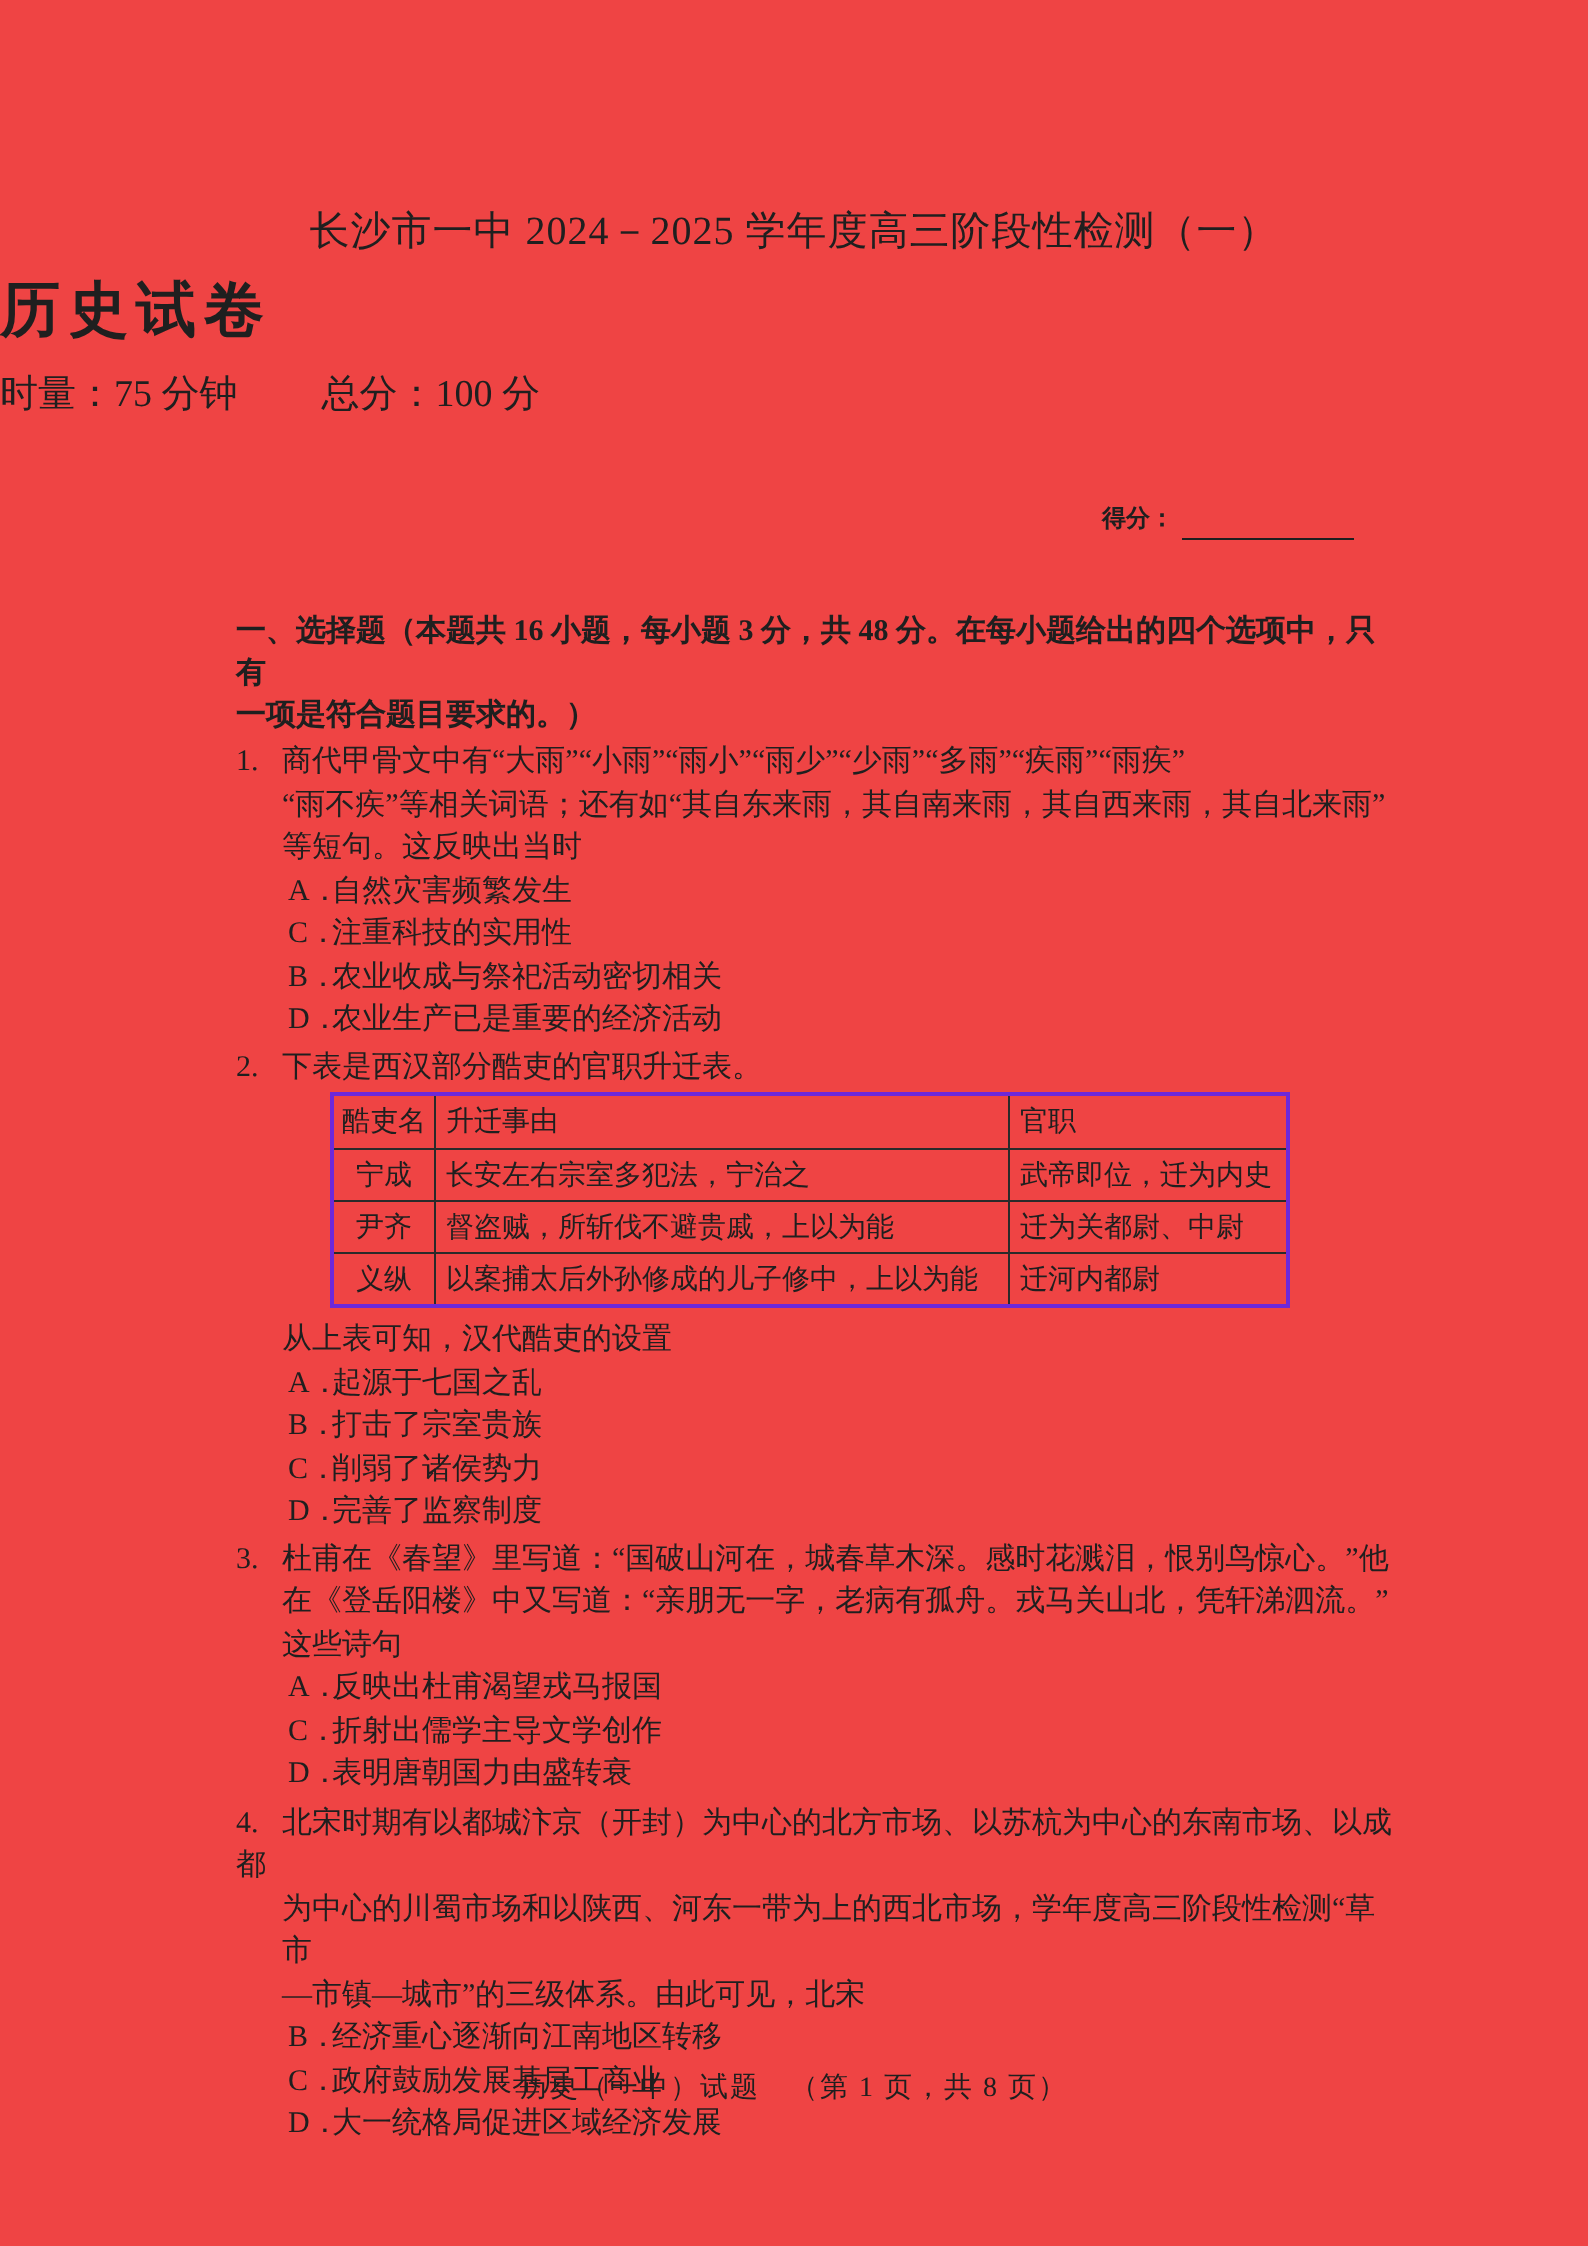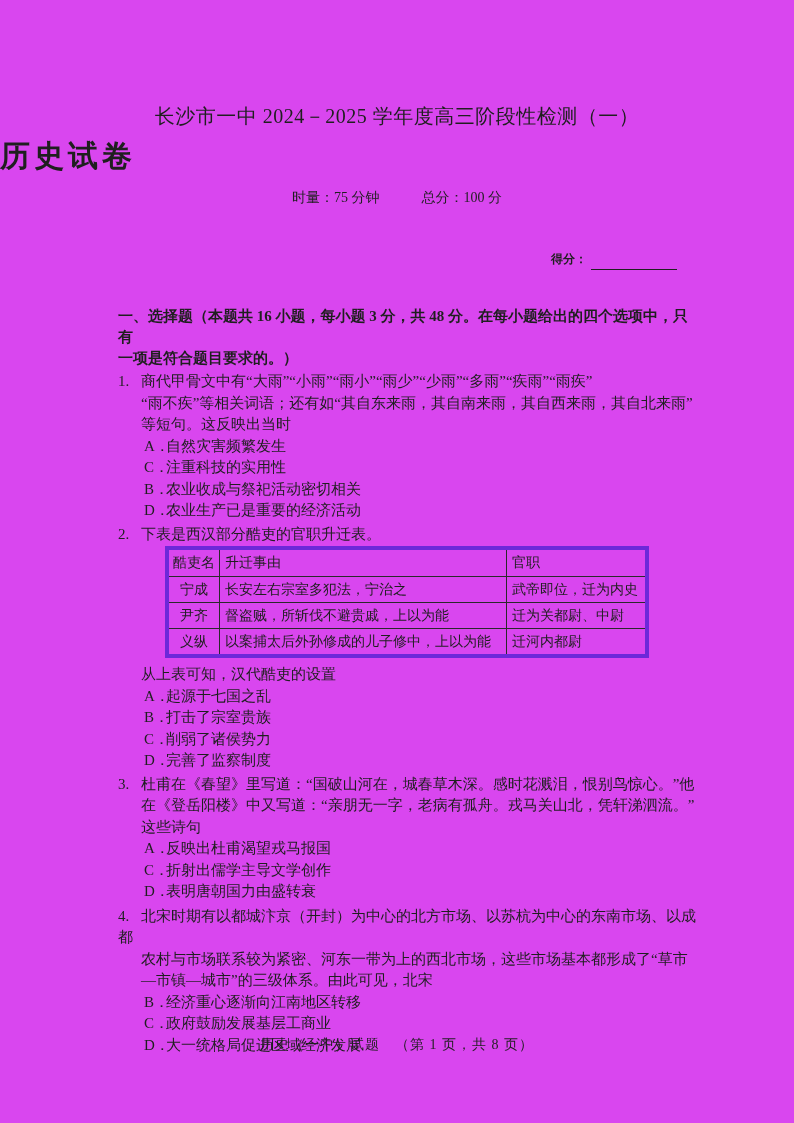--- a/index.html
+++ b/index.html
@@ -1,20 +1,20 @@
 <!DOCTYPE html>
 <html><head>
 <meta charset="utf-8">
 <style>
   html, body { margin: 0; padding: 0; background: #ffffff; }
   .paper {
     position: relative;
     width: 794px;
     height: 1123px;
-    background: #d946ef;
+    background: #ef4444;
     color: #1f1f1f;
     font-family: "Liberation Serif", "DejaVu Serif", serif;
     overflow: hidden;
   }
   .title {
     padding-top: 103px;
     text-align: center;
     font-size: 20px;
     line-height: 26px;
     font-weight: 500;
@@ -24,22 +24,21 @@
     margin-top: 9px;
     text-align: left;
     font-size: 30px;
     line-height: 36px;
     font-weight: 700;
     font-family: "Liberation Sans", "DejaVu Sans", sans-serif;
     letter-spacing: 4px;
   }
   .meta {
     margin-top: 14px;
-    text-align: center;
-    font-size: 14px;
+    font-size: 19px;
     line-height: 20px;
   }
   .meta .gap { display: inline-block; width: 42px; }
   .score-row {
     margin-top: 40px;
     height: 22px;
     display: flex;
     justify-content: flex-end;
     padding-right: 117px;
     font-size: 12px;
@@ -78,21 +77,21 @@
     table-layout: fixed;
     font-size: 14px;
   }
   table.ptable th, table.ptable td {
     border: 1px solid #2a2a2a;
     padding: 0 5px;
     font-weight: normal;
     overflow: hidden;
     white-space: nowrap;
   }
-  table.ptable { border: 4px solid #6d28d9; }
+  table.ptable { border: 2px solid #6d28d9; }
   table.ptable th { height: 26px; text-align: left; }
   table.ptable td { height: 25px; text-align: left; }
   table.ptable .c-name { width: 46px; text-align: center; padding: 0 2px; }
   table.ptable .c-reason { width: 276px; }
   table.ptable .c-office { width: 128px; }
   .post-line { margin-top: 6px; }
   .footer {
     position: absolute;
     left: 0; right: 0;
     top: 1036px;
@@ -173,21 +172,21 @@
       <div class="q-line q-first"><span class="q-num">3.</span><span>杜甫在《春望》里写道：“国破山河在，城春草木深。感时花溅泪，恨别鸟惊心。”他</span></div>
       <div class="q-line">在《登岳阳楼》中又写道：“亲朋无一字，老病有孤舟。戎马关山北，凭轩涕泗流。”</div>
       <div class="q-line">这些诗句</div>
       <div class="opt"><span class="opt-letter">A．</span><span>反映出杜甫渴望戎马报国</span></div>
       <div class="opt"><span class="opt-letter">C．</span><span>折射出儒学主导文学创作</span></div>
       <div class="opt"><span class="opt-letter">D．</span><span>表明唐朝国力由盛转衰</span></div>
     </div>
 
     <div class="question q4">
       <div class="q-line q-first"><span class="q-num">4.</span><span>北宋时期有以都城汴京（开封）为中心的北方市场、以苏杭为中心的东南市场、以成都</span></div>
-      <div class="q-line">农村与市场联系较为紧密、河东一带为上的西北市场，这些市场基本都形成了“草市</div>
+      <div class="q-line">为中心的川蜀市场和以陕西、河东一带为上的西北市场，学年度高三阶段性检测“草市</div>
       <div class="q-line">—市镇—城市”的三级体系。由此可见，北宋</div>
       <div class="opt"><span class="opt-letter">B．</span><span>经济重心逐渐向江南地区转移</span></div>
       <div class="opt"><span class="opt-letter">C．</span><span>政府鼓励发展基层工商业</span></div>
       <div class="opt"><span class="opt-letter">D．</span><span>大一统格局促进区域经济发展</span></div>
     </div>
 
   </div>
 
   <div class="footer">历史（一中）试题　（第 1 页，共 8 页）</div>
 

